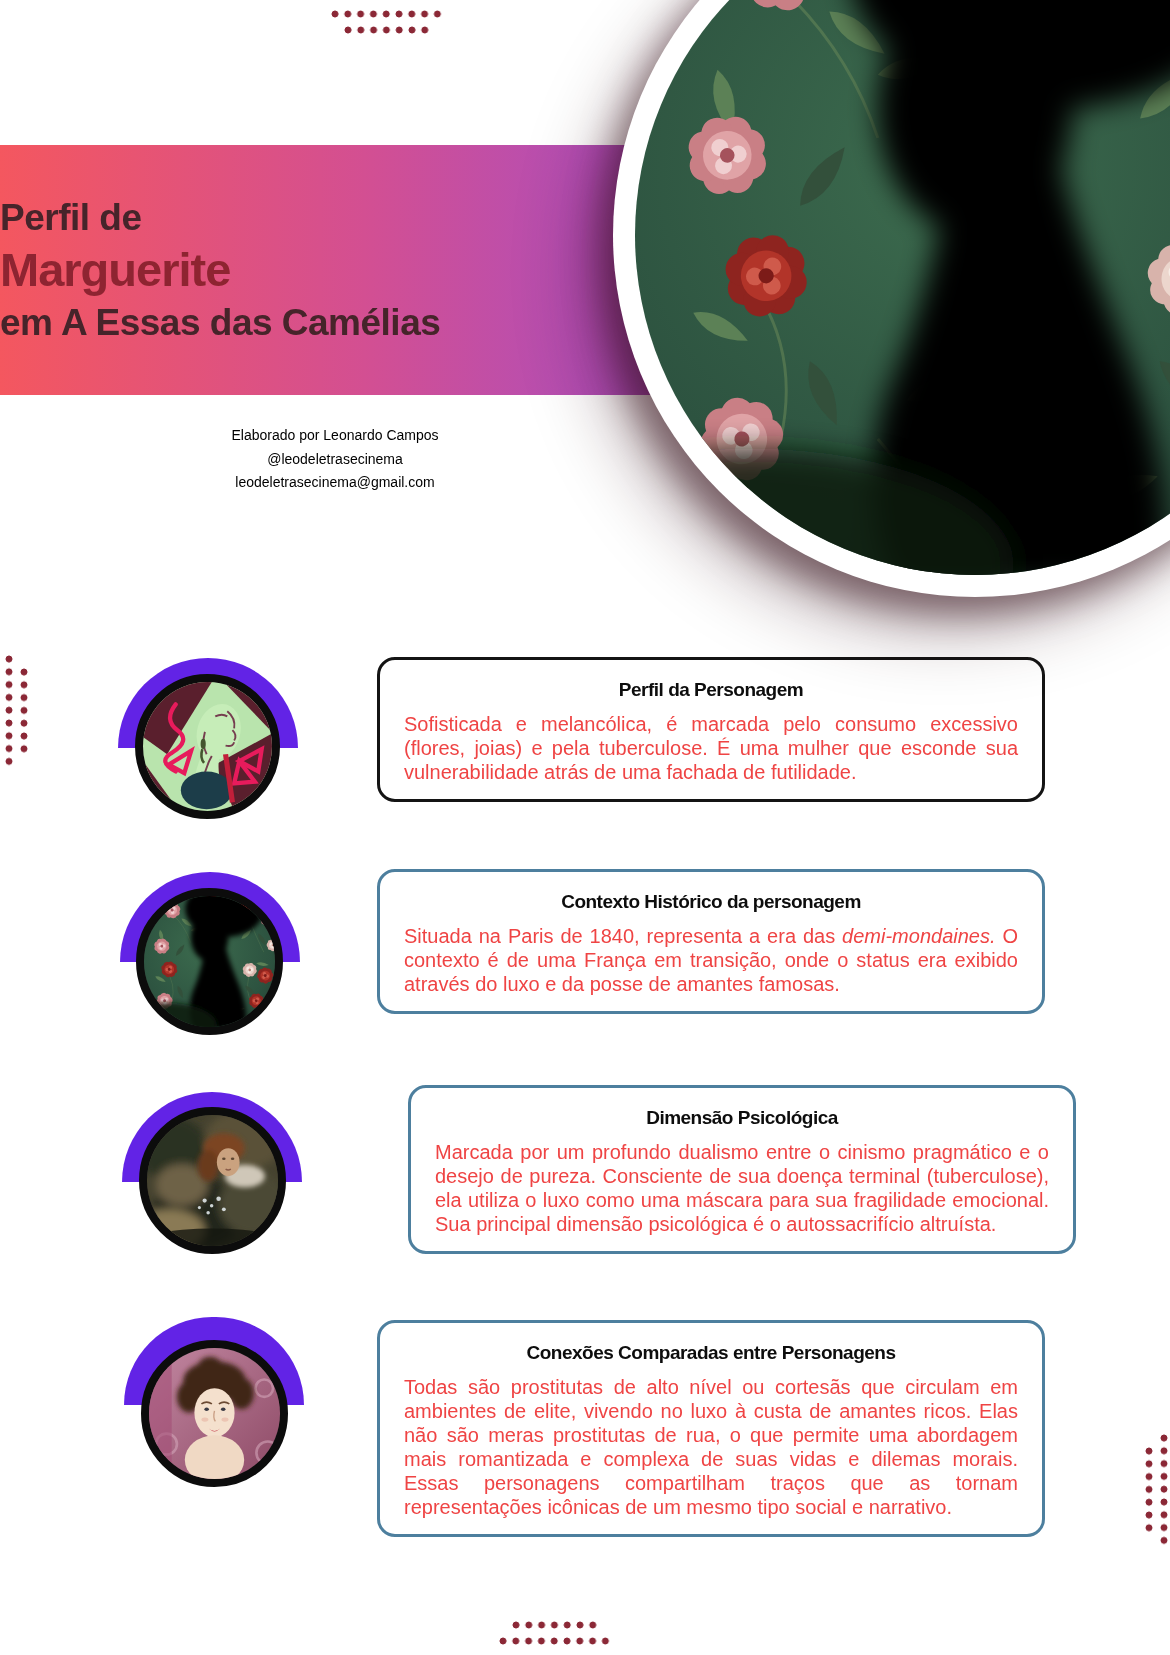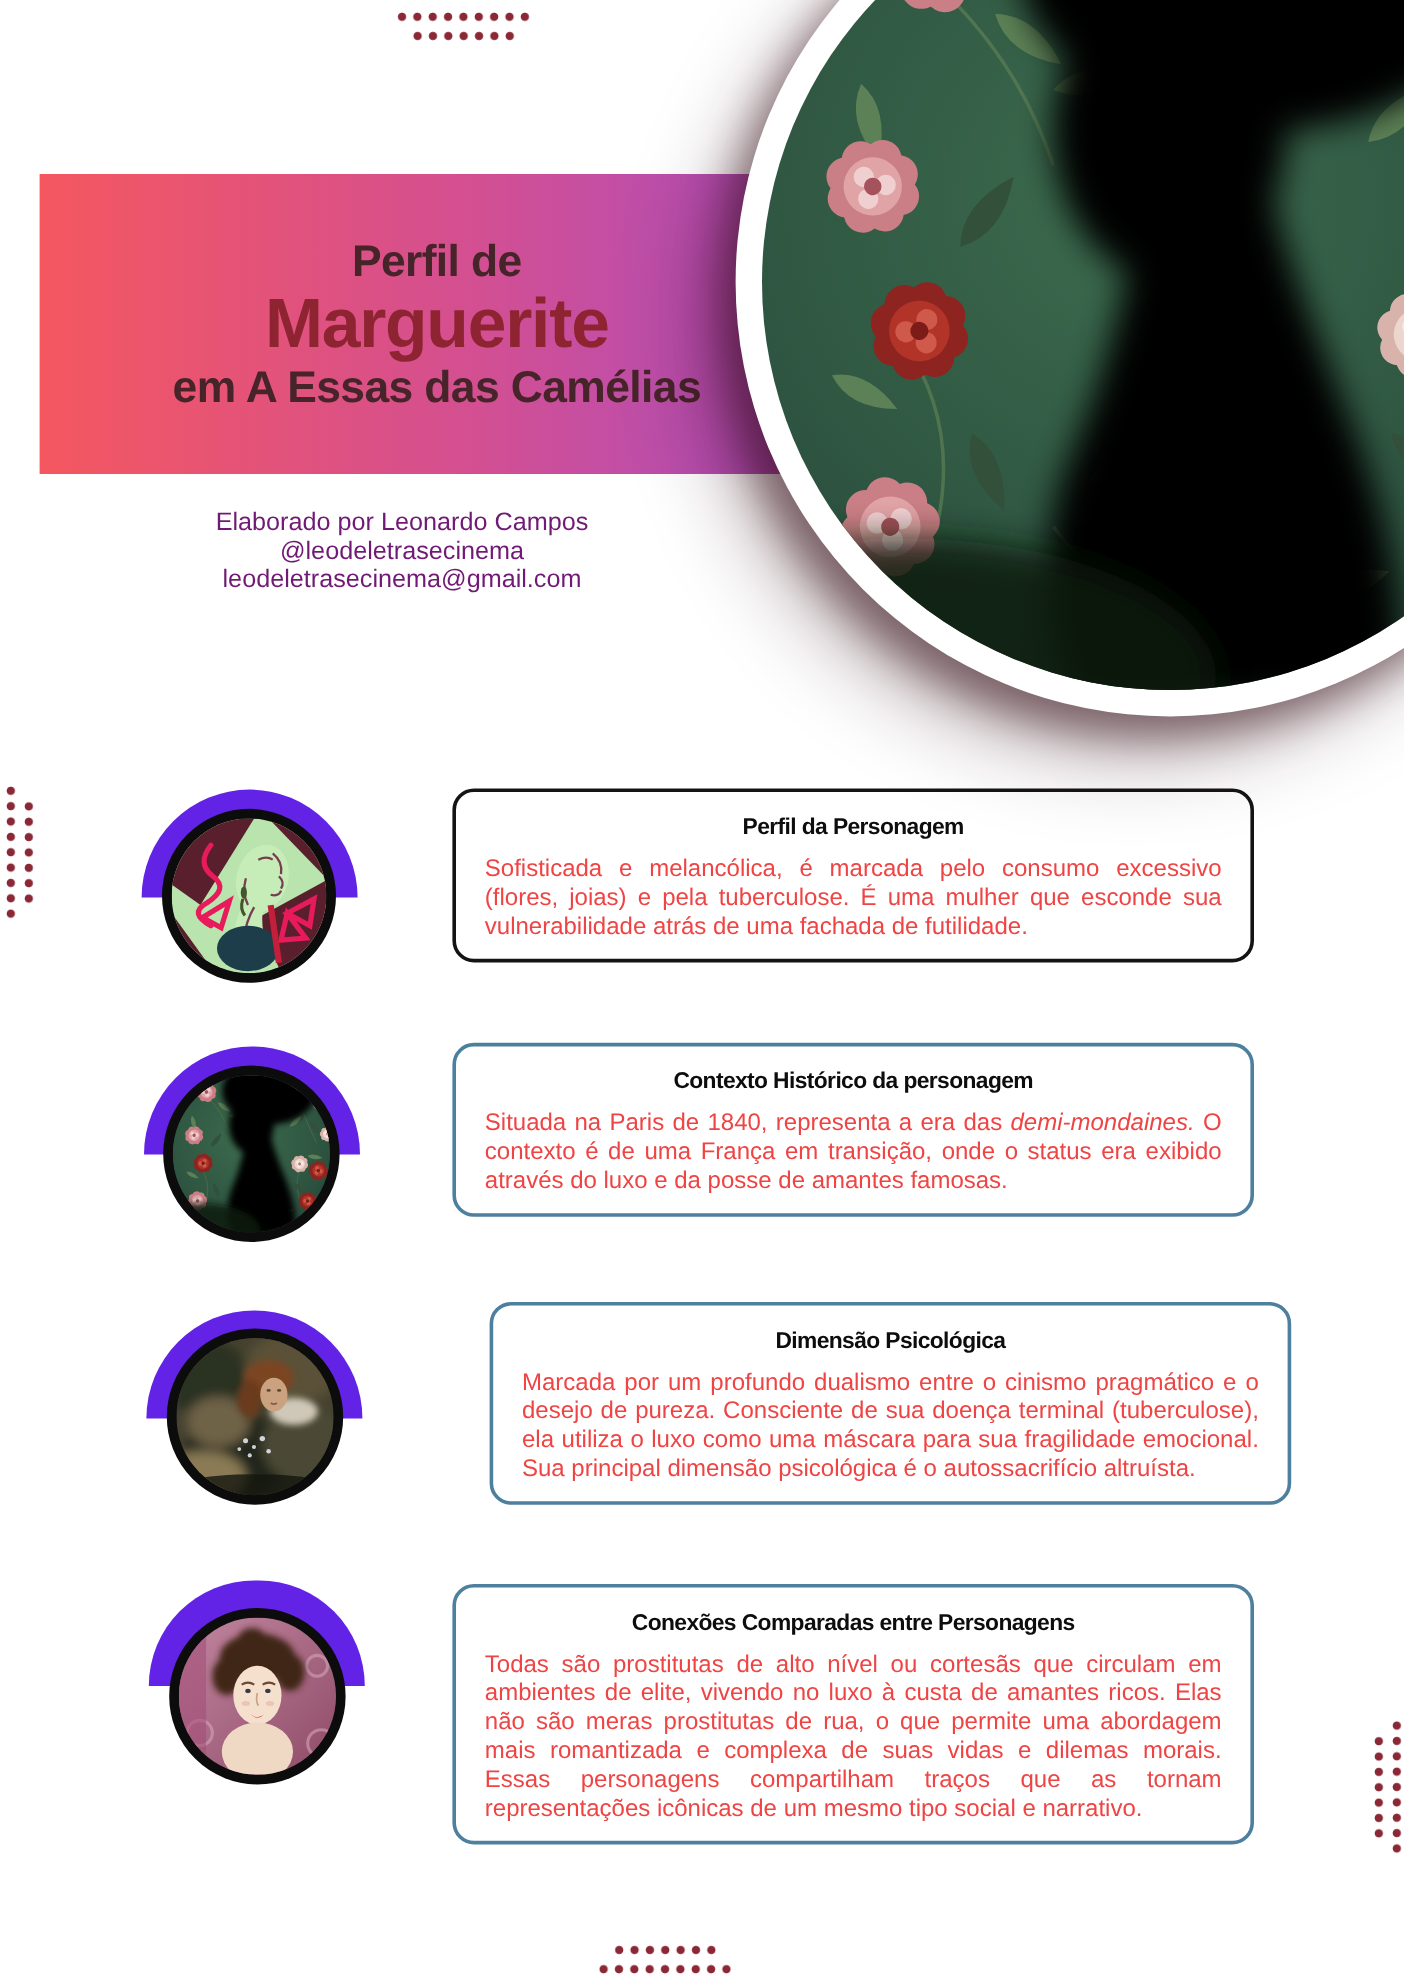--- a/index.html
+++ b/index.html
@@ -9,29 +9,28 @@
     font-family:"Liberation Sans",sans-serif;color:#1f1f1f;
   }
   
   .dots-h,.dots-v{position:absolute;}
   .dots-h{height:8px;background-image:radial-gradient(circle at 4px 4px,#8b2836 3.1px,transparent 3.8px);background-size:12.8px 8px;background-repeat:repeat-x;}
   .dots-v{width:8px;background-image:radial-gradient(circle at 4px 4px,#8b2836 3.1px,transparent 3.8px);background-size:8px 12.8px;background-repeat:repeat-y;}
   
   .banner{
     position:absolute;left:0;top:145px;width:662px;height:250px;z-index:1;
     background:linear-gradient(90deg,#f4575f 0%,#d34f92 55%,#a94ec0 100%);
-    display:flex;flex-direction:column;justify-content:center;align-items:center;
+    display:flex;flex-direction:column;justify-content:center;align-items:flex-start;
     text-align:center;
-    margin-left:33px;
   }
   .banner .t-small{font-size:37px;line-height:41px;font-weight:700;letter-spacing:-.5px;color:#46242a;}
-  .banner .t-name{font-size:58px;line-height:60px;font-weight:800;letter-spacing:-1px;color:#8e2431;margin:2px 0;}
+  .banner .t-name{font-size:47px;line-height:60px;font-weight:800;letter-spacing:-1px;color:#8e2431;margin:2px 0;}
   
   .credits{position:absolute;left:135px;top:424px;width:400px;text-align:center;z-index:1;
-    font-size:21px;line-height:23.5px;color:#701a75;}
+    font-size:14px;line-height:23.5px;color:#000000;}
   
   .hero{
     position:absolute;left:613px;top:-127px;width:724px;height:724px;border-radius:50%;
     background:#ffffff;z-index:2;
     box-shadow:-14px 18px 34px rgba(45,8,18,.5),-30px 36px 70px rgba(45,8,18,.28);
   }
   .hero-inner{position:absolute;left:22px;top:22px;width:680px;height:680px;border-radius:50%;overflow:hidden;}
   .hero-inner svg{display:block;}
   
   .arc{position:absolute;border-radius:200px 200px 0 0;background:#6223e6;}

